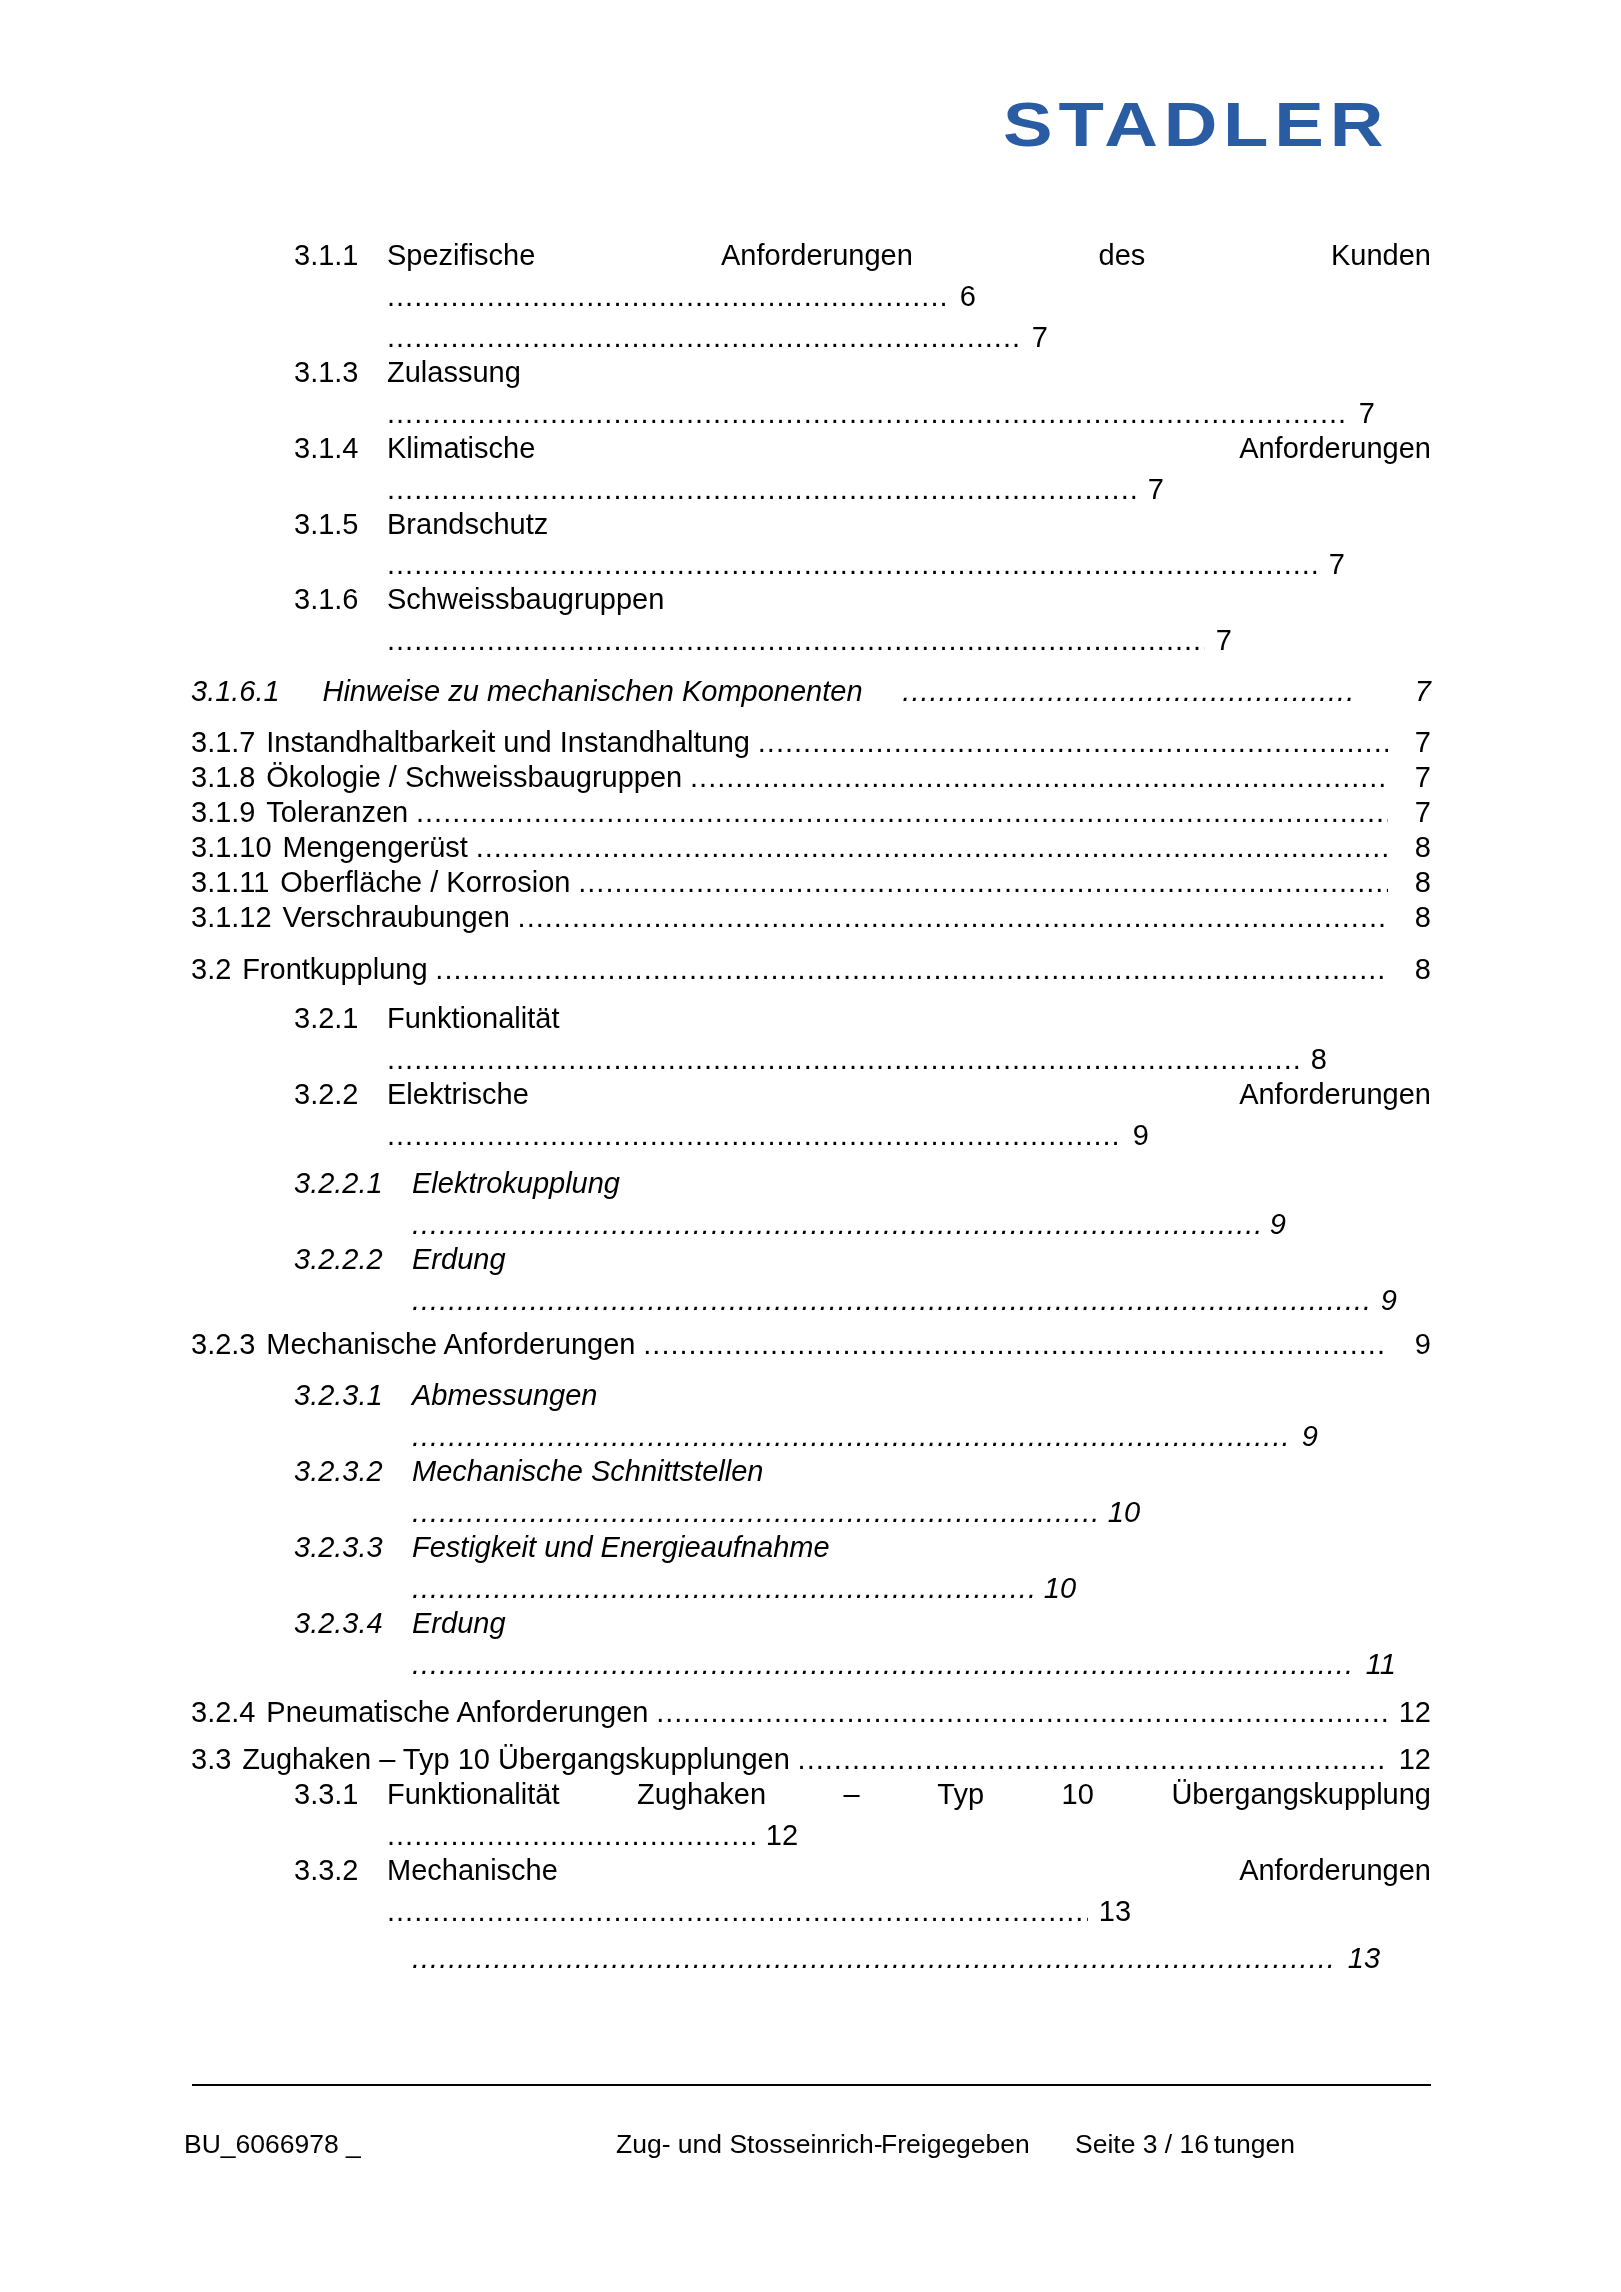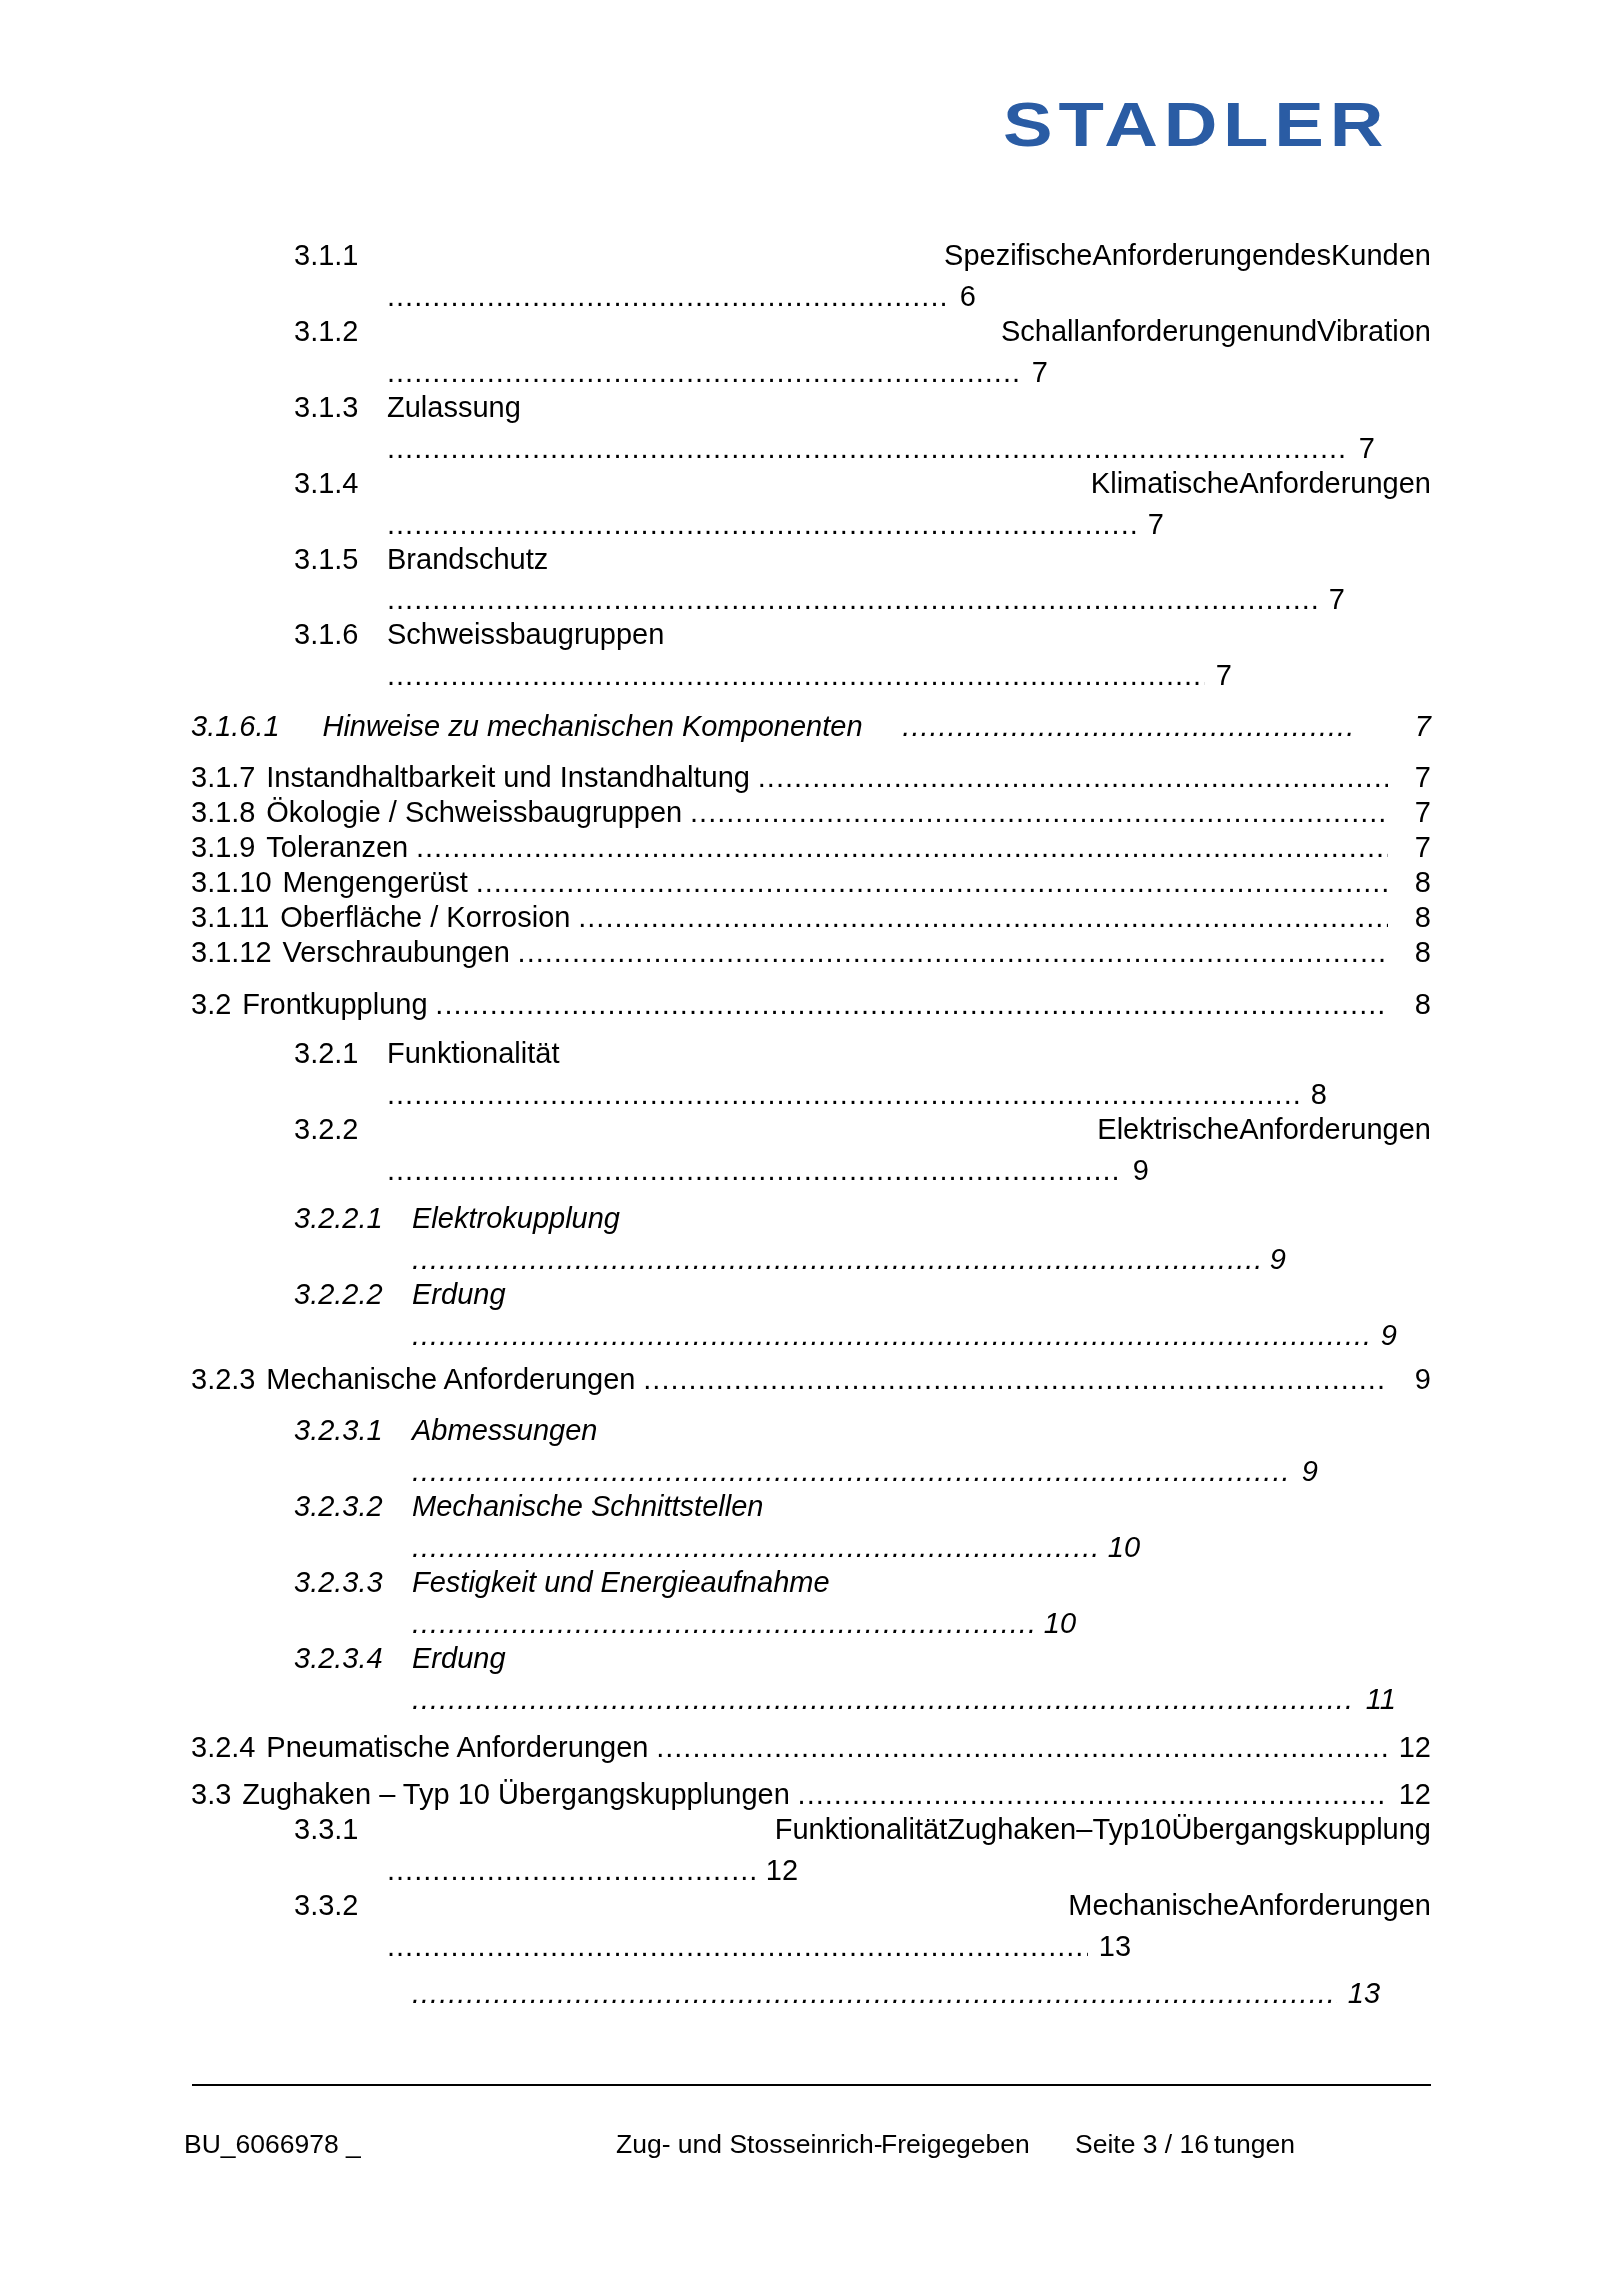--- a/index.html
+++ b/index.html
@@ -26,21 +26,21 @@
     font-size:29px; line-height:35px;
   }
   .entry { }
   .entry.l3, .entry.l4 { margin-left:103px; }
   .entry.it { font-style:italic;gap:32px; }
   .line1 { display:flex; }
   .num { flex:none; white-space:nowrap; }
   .l3 .line1 .num { width:93px; }
   .l4 .line1 .num { width:118px; }
   .title { white-space:nowrap; }
-  .title.just { flex:1 1 auto; display:flex; justify-content:flex-end; white-space:nowrap; }
+  .title.just { flex:1 1 auto; display:flex; justify-content:space-between; white-space:nowrap;gap:16px; }
   .line2 { display:flex; margin-top:5.9px; }
   .l3 .line2 { margin-left:93px; }
   .l4 .line2 { margin-left:118px; }
   .dots {
     overflow:hidden; white-space:nowrap;
     letter-spacing:1px;
     flex:none;
   }
   .line2 .pg { margin-left:10.8px; flex:none; }
   .entry.single-row { display:flex; }
@@ -80,28 +80,20 @@
             <span>des</span>
             <span>Kunden</span>
           </span>
         </div>
         <div class="line2">
           <span class="dots" style="width: 562px;">................................................................................................................................................................................................................................................................................................................................</span>
           <span class="pg">6</span>
         </div>
       </div>
       <div class="entry l3 two">
-        <div class="line1">
-          <span class="num">3.1.2</span>
-          <span class="title just">
-            <span>Schallanforderungen</span>
-            <span>und</span>
-            <span>Vibration</span>
-          </span>
-        </div>
         <div class="line2">
           <span class="dots" style="width: 634px;">................................................................................................................................................................................................................................................................................................................................</span>
           <span class="pg">7</span>
         </div>
       </div>
       <div class="entry l3 two">
         <div class="line1">
           <span class="num">3.1.3</span>
           <span class="title">Zulassung</span>
         </div>

